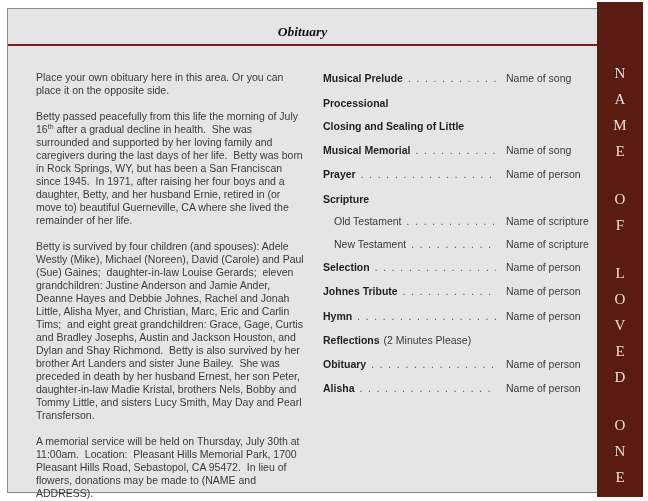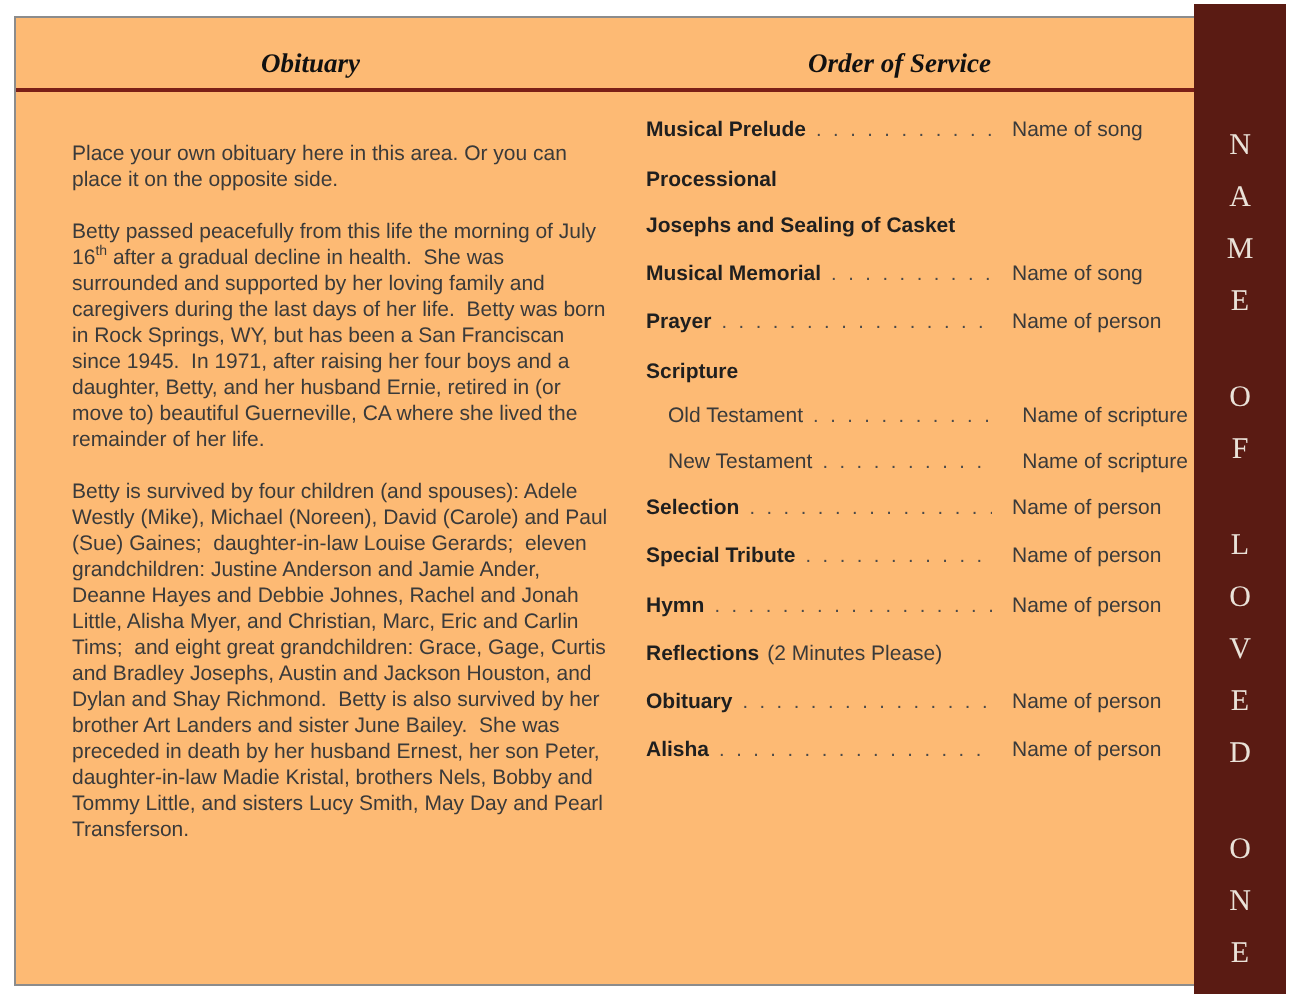--- a/index.html
+++ b/index.html
@@ -2,47 +2,47 @@
 <html><head>
 <meta charset="utf-8">
 <style>
   html,body { margin:0; padding:0; background:#ffffff; }
   .canvas {
     position:relative; width:648px; height:501px; background:#ffffff;
     font-family:"Liberation Sans", sans-serif; overflow:hidden;
   }
   .page {
     position:absolute; left:7px; top:8px; width:591px; height:485px;
-    background:#fdba74; border:1px solid #8c8c8c; box-sizing:border-box;
+    background:#e5e5e5; border:1px solid #8c8c8c; box-sizing:border-box;
   }
   .header { position:absolute; top:0; left:0; right:0; height:35px; display:flex; }
   .header-cell {
     flex:1; display:flex; align-items:flex-end; justify-content:center;
     padding-bottom:4px; font-family:"Liberation Serif", serif;
     font-weight:bold; font-style:italic; font-size:13.5px; color:#111111;
   }
   .rule { position:absolute; top:35px; left:0; width:100%; height:2px; background:#7a1f17; }
 
   .obit {
     position:absolute; left:28px; top:62px; width:284px;
     font-size:10.5px; line-height:13px; color:#3a3a3a; text-align:left;
   }
   .obit p { margin:0 16px 13px 0; white-space:pre-wrap; }
   .obit sup { font-size:7px; vertical-align:super; line-height:0; }
 
   .oos {
-    position:absolute; left:315px; top:50px; width:271px;
+    position:absolute; left:315px; top:63px; width:271px;
     font-size:10.5px; color:#3a3a3a;
   }
   .oos-row { display:flex; align-items:baseline; line-height:12px; margin-bottom:11.5px; }
   .oos-group { margin-bottom:10px; }
   .oos-group .oos-row { margin-bottom:1px;margin-top:10px; }
   .oos-label { font-weight:bold; color:#1f1f1f; white-space:nowrap; }
   .oos-suffix { margin-left:4px; white-space:nowrap;text-align:center; }
-  .sub { padding-left:11px;text-align:right; }
+  .sub { padding-left:11px; }
   .sub .oos-label { font-weight:normal; color:#3a3a3a; }
   .leader {
     flex:1 1 auto; overflow:hidden; white-space:nowrap;
     color:#4a4a4a; letter-spacing:1.5px; margin:0 10px 0 5px; font-size:10px;
   }
   .oos-value { flex:0 0 88px; width:88px; white-space:nowrap; }
 
   .spine {
     position:absolute; left:597px; top:2px; width:46px; height:495px;
     background:#5a1b13; display:flex; flex-direction:column; align-items:center;
@@ -53,39 +53,39 @@
   .sb-word + .sb-word { margin-top:22px; }
   .sb-letter { line-height:26px; color:#eae2d8; }
 </style>
 </head>
 <body>
 
 <div class="canvas">
   <div class="page" style="border-color: rgb(140, 140, 140);">
     <div class="header">
       <div class="header-cell">Obituary</div>
-      <div class="header-cell">Order of Service</div>
     </div>
     <div class="rule" style="background: rgb(122, 31, 23);"></div>
     <div class="obit" id="obit-col">
         <p><span>Place your own obituary here in this area. Or you can place it on the opposite side.</span></p>
         <p><span>Betty passed peacefully from this life the morning of July 16</span><sup>th</sup><span> after a gradual decline in health.  She was surrounded and supported by her loving family and caregivers during the last days of her life.  Betty was born in Rock Springs, WY, but has been a San Franciscan since 1945.  In 1971, after raising her four boys and a daughter, Betty, and her husband Ernie, retired in (or move to) beautiful Guerneville, CA where she lived the remainder of her life.</span></p>
         <p><span>Betty is survived by four children (and spouses): Adele Westly (Mike), Michael (Noreen), David (Carole) and Paul (Sue) Gaines;  daughter-in-law Louise Gerards;  eleven grandchildren: Justine Anderson and Jamie Ander, Deanne Hayes and Debbie Johnes, Rachel and Jonah Little, Alisha Myer, and Christian, Marc, Eric and Carlin Tims;  and eight great grandchildren: Grace, Gage, Curtis and Bradley Josephs, Austin and Jackson Houston, and Dylan and Shay Richmond.  Betty is also survived by her brother Art Landers and sister June Bailey.  She was preceded in death by her husband Ernest, her son Peter, daughter-in-law Madie Kristal, brothers Nels, Bobby and Tommy Little, and sisters Lucy Smith, May Day and Pearl Transferson.</span></p>
+        <p><span>A memorial service will be held on Thursday, July 30th at 11:00am.  Location:  Pleasant Hills Memorial Park, 1700 Pleasant Hills Road, Sebastopol, CA 95472.  In lieu of flowers, donations may be made to (NAME and ADDRESS).</span></p>
       </div>
     <div class="oos" id="oos-col">
         <div class="oos-row">
           <span class="oos-label">Musical Prelude</span>
           <span class="leader">. . . . . . . . . . . . . . . . . . . . . . . . . . . . . . . . . . . . . . . . . . . . . . . . . . . . . . . . . . . . . . . . . . . . . . . . . . . . . . . . </span>
           <span class="oos-value">Name of song</span>
         </div>
         <div class="oos-row">
           <span class="oos-label">Processional</span>
         </div>
         <div class="oos-row">
-          <span class="oos-label">Josephs and Sealing of Casket</span>
+          <span class="oos-label">Closing and Sealing of Little</span>
         </div>
         <div class="oos-row">
           <span class="oos-label">Musical Memorial</span>
           <span class="leader">. . . . . . . . . . . . . . . . . . . . . . . . . . . . . . . . . . . . . . . . . . . . . . . . . . . . . . . . . . . . . . . . . . . . . . . . . . . . . . . . </span>
           <span class="oos-value">Name of song</span>
         </div>
         <div class="oos-row">
           <span class="oos-label">Prayer</span>
           <span class="leader">. . . . . . . . . . . . . . . . . . . . . . . . . . . . . . . . . . . . . . . . . . . . . . . . . . . . . . . . . . . . . . . . . . . . . . . . . . . . . . . . </span>
           <span class="oos-value">Name of person</span>
@@ -104,21 +104,21 @@
             <span class="leader">. . . . . . . . . . . . . . . . . . . . . . . . . . . . . . . . . . . . . . . . . . . . . . . . . . . . . . . . . . . . . . . . . . . . . . . . . . . . . . . . </span>
             <span class="oos-value">Name of scripture</span>
           </div>
         </div>
         <div class="oos-row">
           <span class="oos-label">Selection</span>
           <span class="leader">. . . . . . . . . . . . . . . . . . . . . . . . . . . . . . . . . . . . . . . . . . . . . . . . . . . . . . . . . . . . . . . . . . . . . . . . . . . . . . . . </span>
           <span class="oos-value">Name of person</span>
         </div>
         <div class="oos-row">
-          <span class="oos-label">Special Tribute</span>
+          <span class="oos-label">Johnes Tribute</span>
           <span class="leader">. . . . . . . . . . . . . . . . . . . . . . . . . . . . . . . . . . . . . . . . . . . . . . . . . . . . . . . . . . . . . . . . . . . . . . . . . . . . . . . . </span>
           <span class="oos-value">Name of person</span>
         </div>
         <div class="oos-row">
           <span class="oos-label">Hymn</span>
           <span class="leader">. . . . . . . . . . . . . . . . . . . . . . . . . . . . . . . . . . . . . . . . . . . . . . . . . . . . . . . . . . . . . . . . . . . . . . . . . . . . . . . . </span>
           <span class="oos-value">Name of person</span>
         </div>
         <div class="oos-row">
           <span class="oos-label">Reflections</span>

